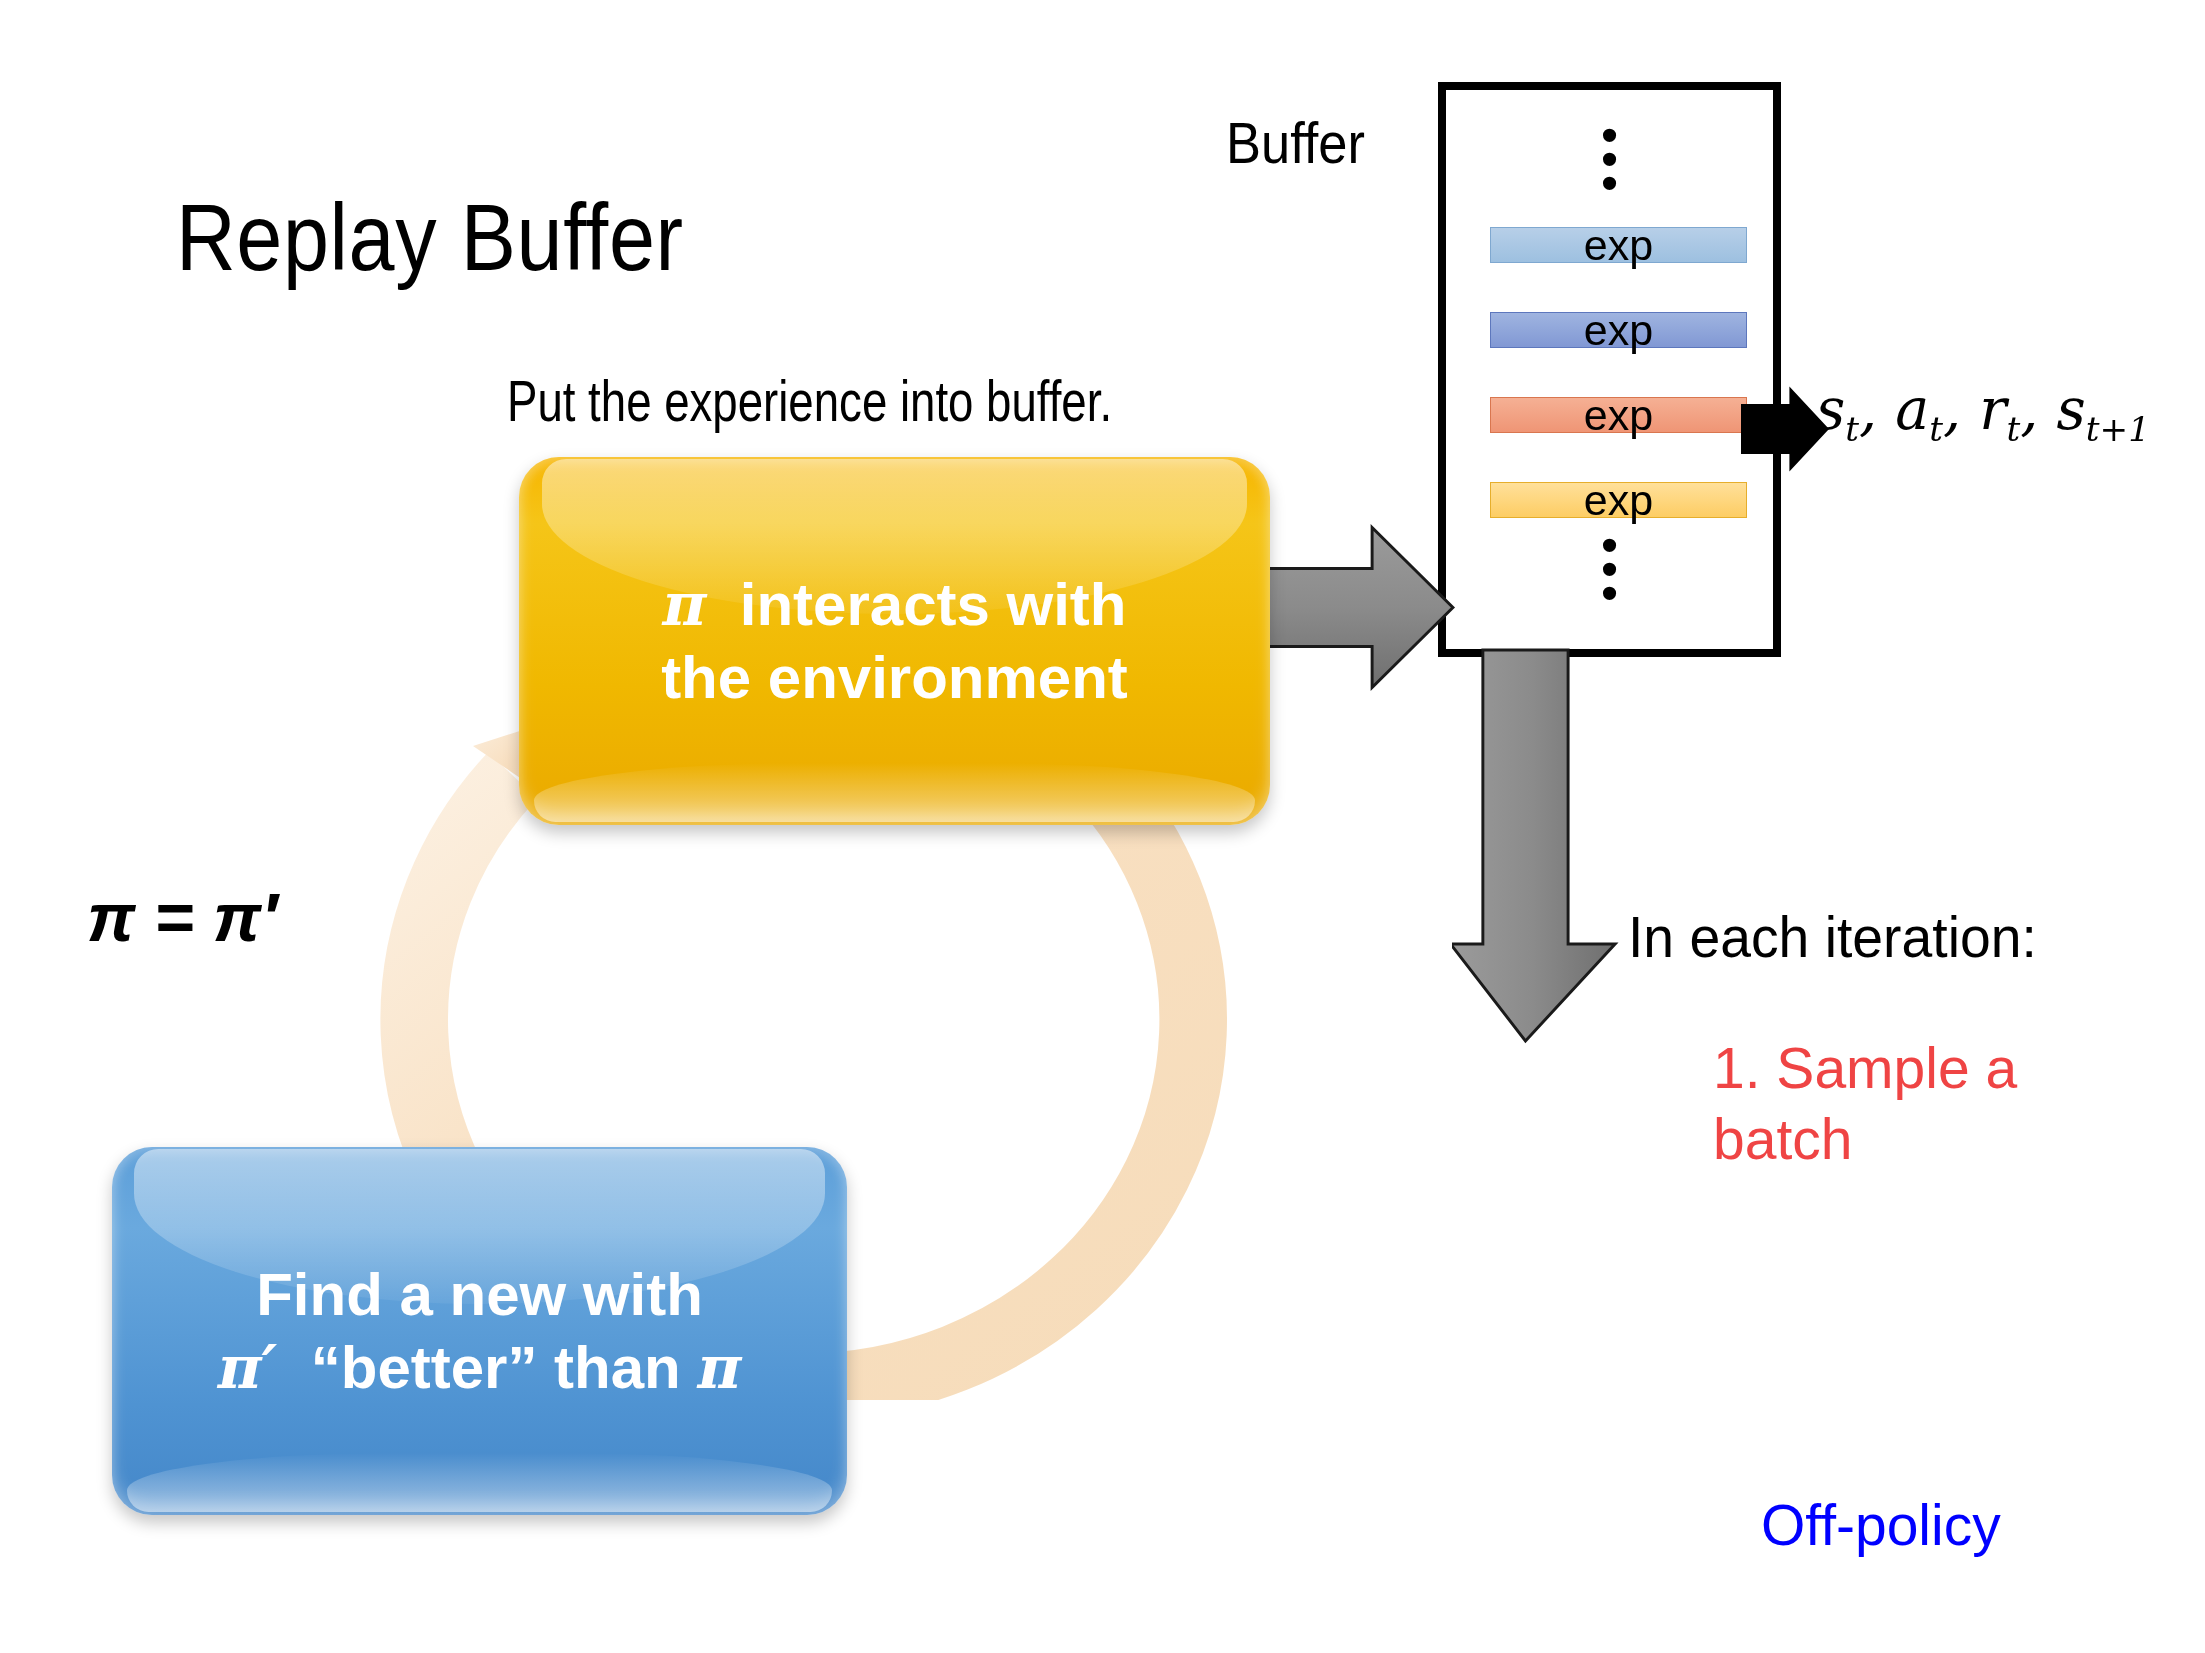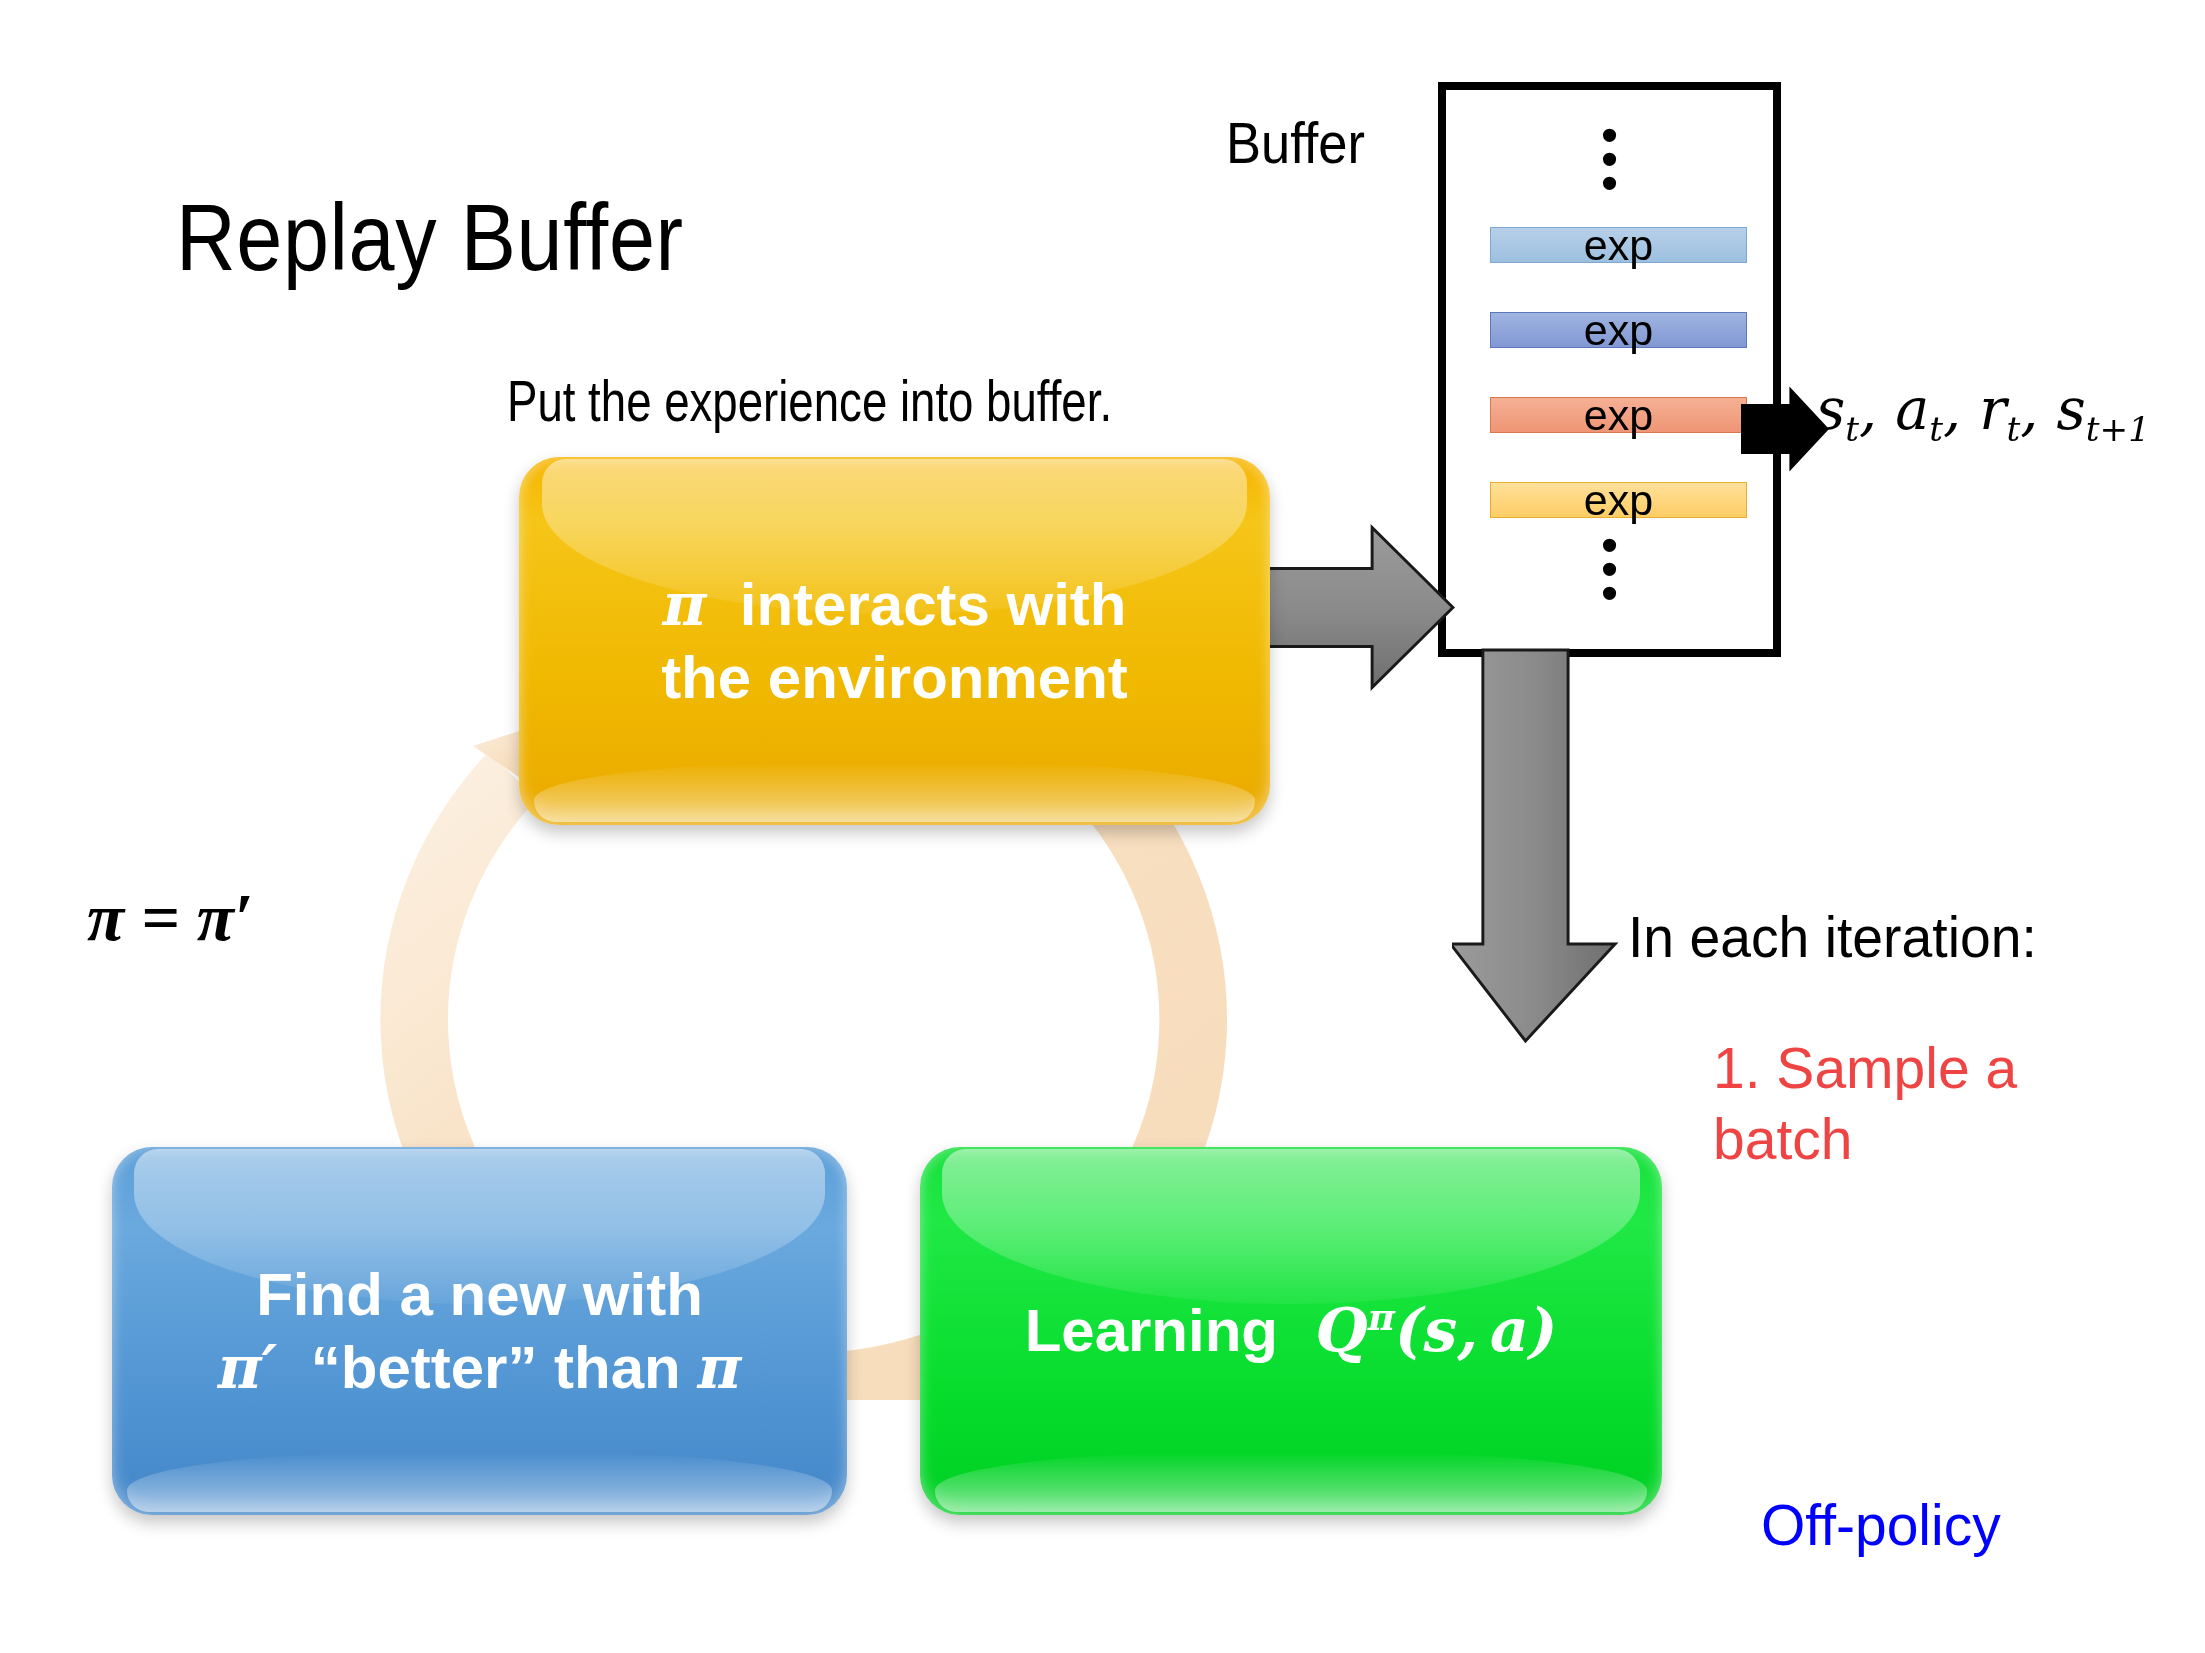--- a/index.html
+++ b/index.html
@@ -274,21 +274,21 @@
     color: #0000ff;
     font-family: "Liberation Sans", sans-serif;
     white-space: nowrap;
   }
 
   
   #pi-eq {
     position: absolute;
     left: 87px;
     top: 878px;
-    font-family: Liberation Serif, serif;
+    font-family: Liberation Sans, sans-serif;
     font-style: italic;
     font-size: 68px;
     font-weight: bold;
     color: #000;
     white-space: nowrap;
   }
 </style>
 </head>
 <body>
 
@@ -375,25 +375,19 @@
 
   <div class="box3d" id="box-blue">
     <div class="inner">
       <span>Find a new with</span>
       <br>
       <span class="mathi">π′</span>
       <span>&nbsp;“better” than&nbsp;</span><span class="mathi">π</span>
     </div>
   </div>
 
-  <div class="box3d" id="box-green">
-    <div class="inner">
-      <span>Learning</span>
-      <span class="mathi">&nbsp;Q<sup>π</sup>(s, a)</span>
-    </div>
-  </div>
 
   <div id="iter-title" class="cap">In each iteration:</div>
   <div id="step-1">1. Sample a batch</div>
   <div id="off-policy">Off-policy</div>
 
 </div>
 
 
 </body></html>

